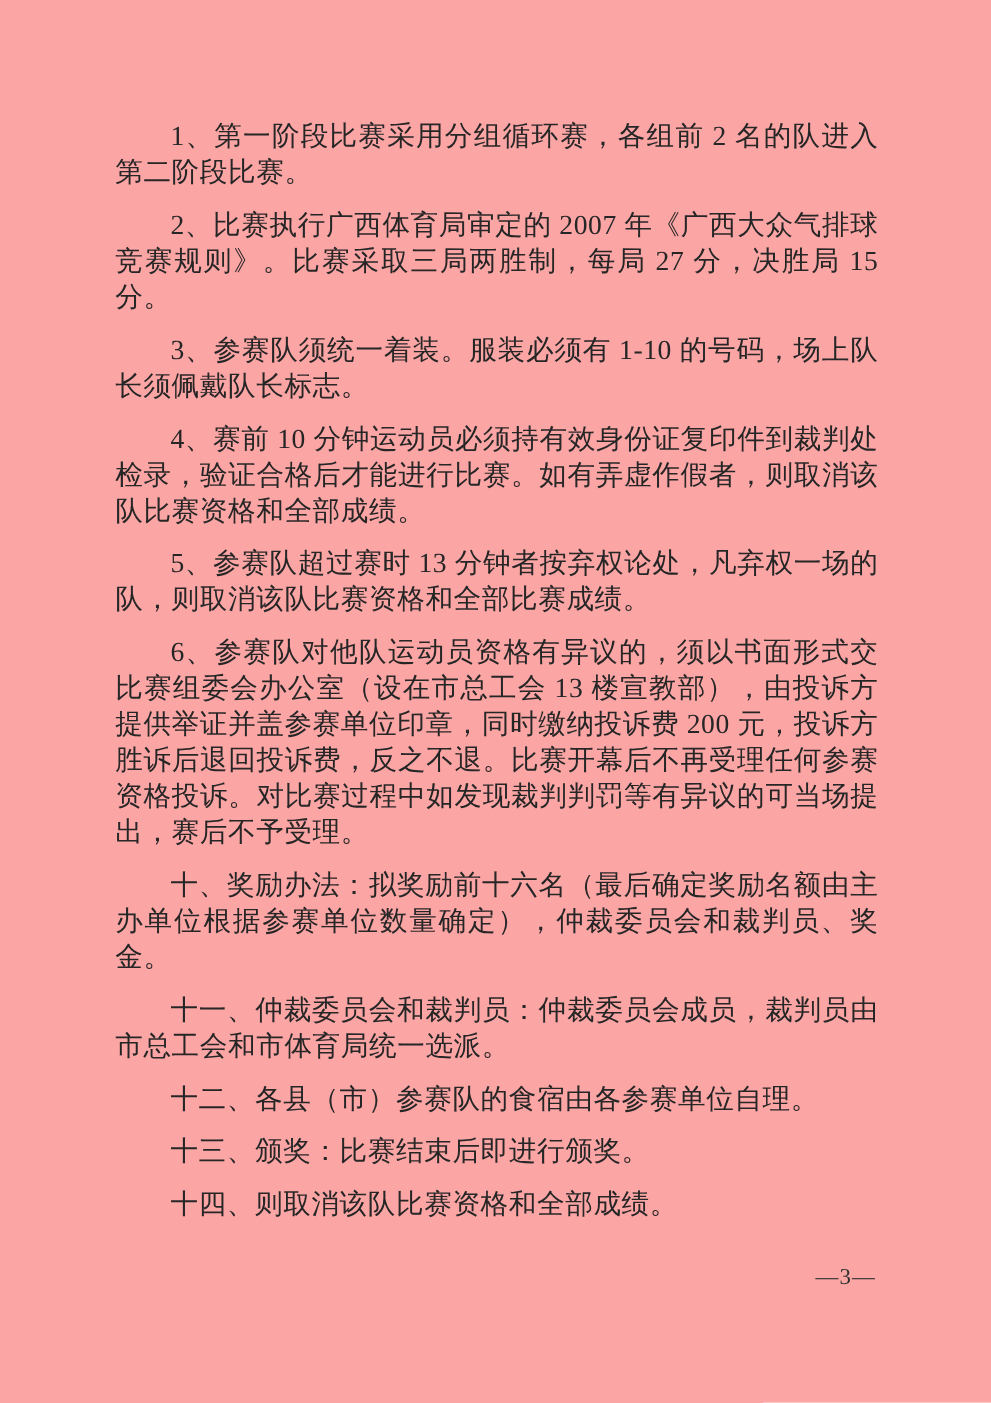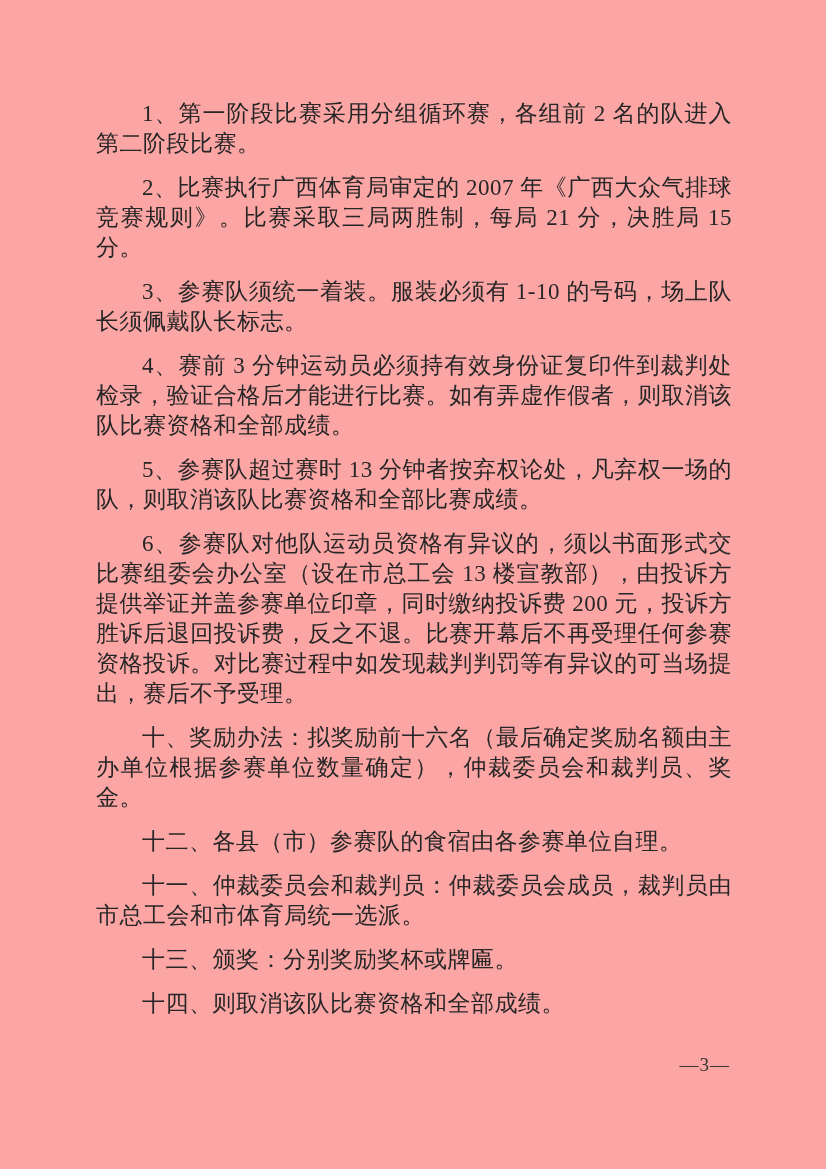--- a/index.html
+++ b/index.html
@@ -44,25 +44,25 @@
     color: #333333;
     letter-spacing: 1px;
   }
 </style>
 </head>
 <body>
 
 <div class="page">
   <div class="content">
     <p class="para">1、第一阶段比赛采用分组循环赛，各组前 2 名的队进入第二阶段比赛。</p>
-    <p class="para">2、比赛执行广西体育局审定的 2007 年《广西大众气排球竞赛规则》。比赛采取三局两胜制，每局 21 分，决胜局 15 分。</p>
+    <p class="para">2、比赛执行广西体育局审定的 2007 年《广西大众气排球竞赛规则》。比赛采取三局两胜制，每局 27 分，决胜局 15 分。</p>
     <p class="para">3、参赛队须统一着装。服装必须有 1-10 的号码，场上队长须佩戴队长标志。</p>
-    <p class="para">4、赛前 3 分钟运动员必须持有效身份证复印件到裁判处检录，验证合格后才能进行比赛。如有弄虚作假者，则取消该队比赛资格和全部成绩。</p>
+    <p class="para">4、赛前 10 分钟运动员必须持有效身份证复印件到裁判处检录，验证合格后才能进行比赛。如有弄虚作假者，则取消该队比赛资格和全部成绩。</p>
     <p class="para">5、参赛队超过赛时 13 分钟者按弃权论处，凡弃权一场的队，则取消该队比赛资格和全部比赛成绩。</p>
     <p class="para">6、参赛队对他队运动员资格有异议的，须以书面形式交比赛组委会办公室（设在市总工会 13 楼宣教部），由投诉方提供举证并盖参赛单位印章，同时缴纳投诉费 200 元，投诉方胜诉后退回投诉费，反之不退。比赛开幕后不再受理任何参赛资格投诉。对比赛过程中如发现裁判判罚等有异议的可当场提出，赛后不予受理。</p>
     <p class="para">十、奖励办法：拟奖励前十六名（最后确定奖励名额由主办单位根据参赛单位数量确定），仲裁委员会和裁判员、奖金。</p>
+    <p class="para">十一、仲裁委员会和裁判员：仲裁委员会成员，裁判员由市总工会和市体育局统一选派。</p>
     <p class="para">十二、各县（市）参赛队的食宿由各参赛单位自理。</p>
-    <p class="para">十一、仲裁委员会和裁判员：仲裁委员会成员，裁判员由市总工会和市体育局统一选派。</p>
-    <p class="para">十三、颁奖：分别奖励奖杯或牌匾。</p>
+    <p class="para">十三、颁奖：比赛结束后即进行颁奖。</p>
     <p class="para">十四、则取消该队比赛资格和全部成绩。</p>
   </div>
   <div class="footer">—3—</div>
 </div>
 
 </body></html>

